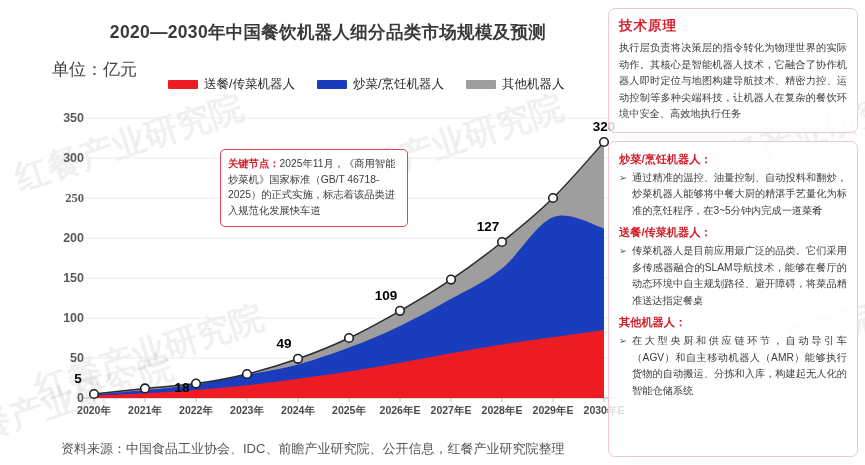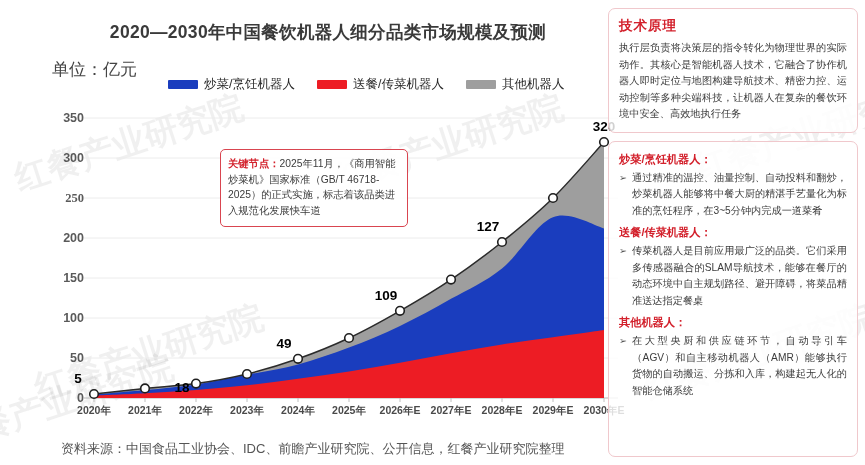--- a/index.html
+++ b/index.html
@@ -126,26 +126,26 @@
     </div>
 
   <div id="chart-panel">
 
     <div id="chart-title">2020—2030年中国餐饮机器人细分品类市场规模及预测</div>
 
     <div id="unit-label">单位：亿元</div>
 
     <div id="legend">
       <div class="legend-item">
+        <span class="legend-swatch" style="background:#ED1C24"></span>
+        <span class="legend-label">送餐/传菜机器人</span>
+      </div>
+      <div class="legend-item">
         <span class="legend-swatch" style="background:#1A3DBE"></span>
         <span class="legend-label">炒菜/烹饪机器人</span>
-      </div>
-      <div class="legend-item">
-        <span class="legend-swatch" style="background:#ED1C24"></span>
-        <span class="legend-label">送餐/传菜机器人</span>
       </div>
       <div class="legend-item">
         <span class="legend-swatch" style="background:#9E9E9E"></span>
         <span class="legend-label">其他机器人</span>
       </div>
     </div>
 
     <div id="plot-wrap">
       <svg id="plot-svg" width="600" height="430">
           <line x1="56" y1="398" x2="590" y2="398" stroke="#b5b5b5" stroke-width="1.1"></line>

